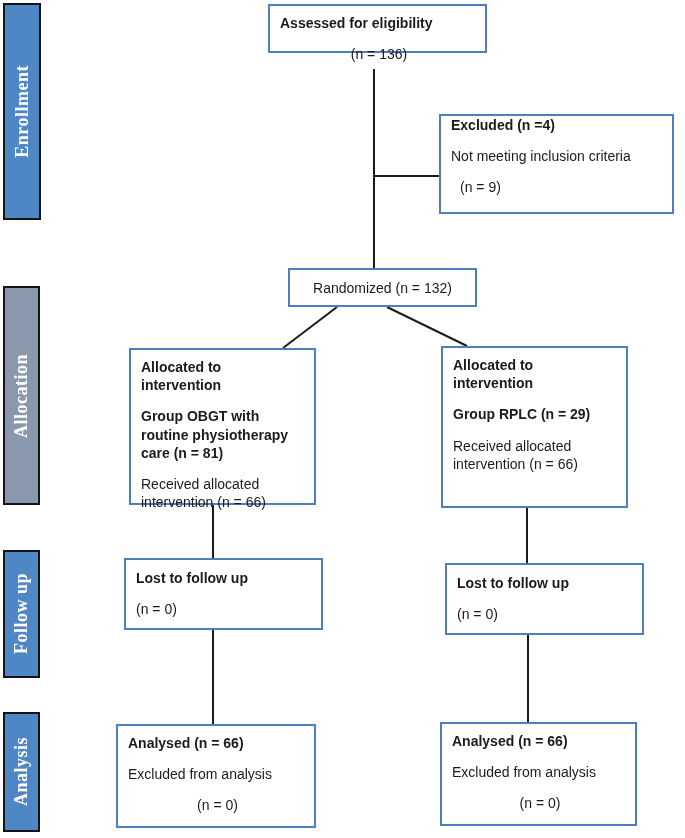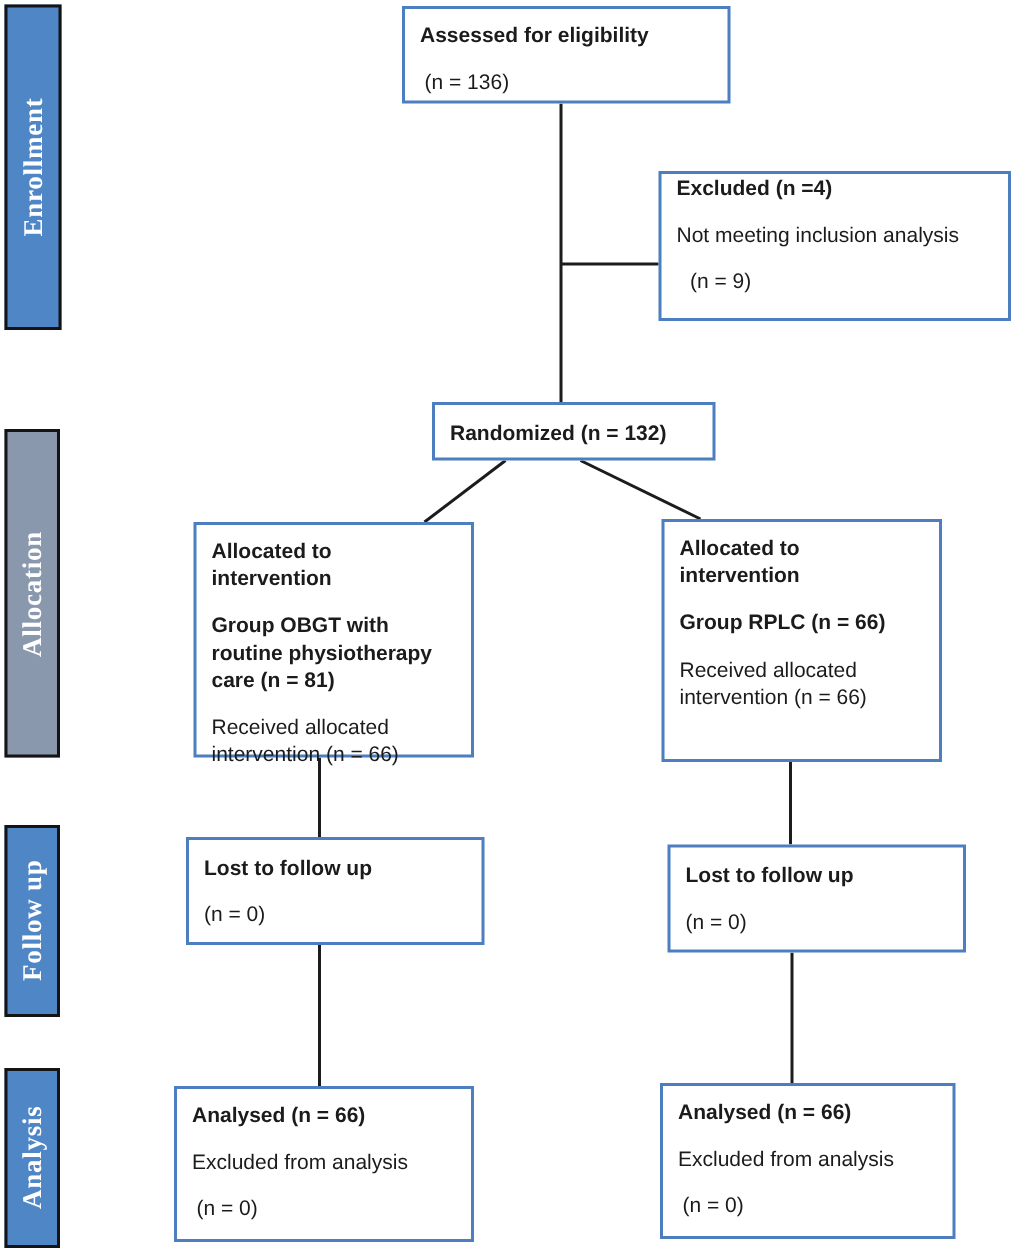--- a/index.html
+++ b/index.html
@@ -20,23 +20,23 @@
     background:#ffffff;
     border:2.5px solid #4d7ec0;
     box-sizing:border-box;
     font-size:14px;
     line-height:1.3;
     padding:8px 10px;
   }
   .box p{margin:0;}
   .box p + p{margin-top:13px;}
   .bold{font-weight:bold;}
-  .indent{padding-left:3px;}
+  .indent{padding-left:3px;text-align:center;}
   .indent2{padding-left:9px;}
-  #box-randomized{font-weight:bold;padding-top:9px;}
+  #box-randomized{text-align:center;font-weight:normal;padding-top:9px;}
 
   
   .stage{
     position:absolute;
     border:2px solid #141414;
     box-sizing:border-box;
     display:flex;align-items:center;justify-content:center;
     color:#ffffff;
     font-family:"Liberation Serif",serif;
     font-weight:bold;
@@ -49,21 +49,21 @@
     white-space:nowrap;
   }
   .stage-blue{background:#4f86c6;}
   .stage-gray{background:#8a98ad;}
 
   #stage-enrollment{left:3px;top:3px;width:38px;height:217px;}
   #stage-allocation{left:3px;top:286px;width:37px;height:219px;}
   #stage-followup{left:3px;top:550px;width:37px;height:128px;}
   #stage-analysis{left:3px;top:712px;width:37px;height:120px;}
 
-  #box-assessed{left:268px;top:4px;width:219px;height:65px;}
+  #box-assessed{left:268px;top:4px;width:219px;height:49px;}
   #box-excluded{left:439px;top:114px;width:235px;height:100px;padding-top:0;}
   #box-randomized{left:288px;top:268px;width:189px;height:39px;}
   #box-alloc-left{left:129px;top:348px;width:187px;height:157px;}
   #box-alloc-right{left:441px;top:346px;width:187px;height:162px;}
   #box-lost-left{left:124px;top:558px;width:199px;height:72px;padding-top:9px;}
   #box-lost-right{left:445px;top:563px;width:199px;height:72px;padding-top:9px;}
   #box-analysed-left{left:116px;top:724px;width:200px;height:104px;}
   #box-analysed-right{left:440px;top:722px;width:197px;height:104px;}
 </style>
 </head>
@@ -95,37 +95,37 @@
     <span>Analysis</span>
   </div>
 
   <div id="box-assessed" class="box">
     <p class="bold">Assessed for eligibility</p>
     <p class="indent">(n = 136)</p>
   </div>
 
   <div id="box-excluded" class="box">
     <p class="bold">Excluded (n =4)</p>
-    <p>Not meeting inclusion analysis</p>
+    <p>Not meeting inclusion criteria</p>
     <p class="indent2">(n = 9)</p>
   </div>
 
   <div id="box-randomized" class="box">
     <p>Randomized (n = 132)</p>
   </div>
 
   <div id="box-alloc-left" class="box">
     <p class="bold">Allocated to intervention</p>
     <p class="bold">Group OBGT with routine physiotherapy care (n = 81)</p>
     <p>Received allocated intervention (n = 66)</p>
   </div>
 
   <div id="box-alloc-right" class="box">
     <p class="bold">Allocated to intervention</p>
-    <p class="bold">Group RPLC (n = 66)</p>
+    <p class="bold">Group RPLC (n = 29)</p>
     <p>Received allocated intervention (n = 66)</p>
   </div>
 
   <div id="box-lost-left" class="box">
     <p class="bold">Lost to follow up</p>
     <p>(n = 0)</p>
   </div>
 
   <div id="box-lost-right" class="box">
     <p class="bold">Lost to follow up</p>

